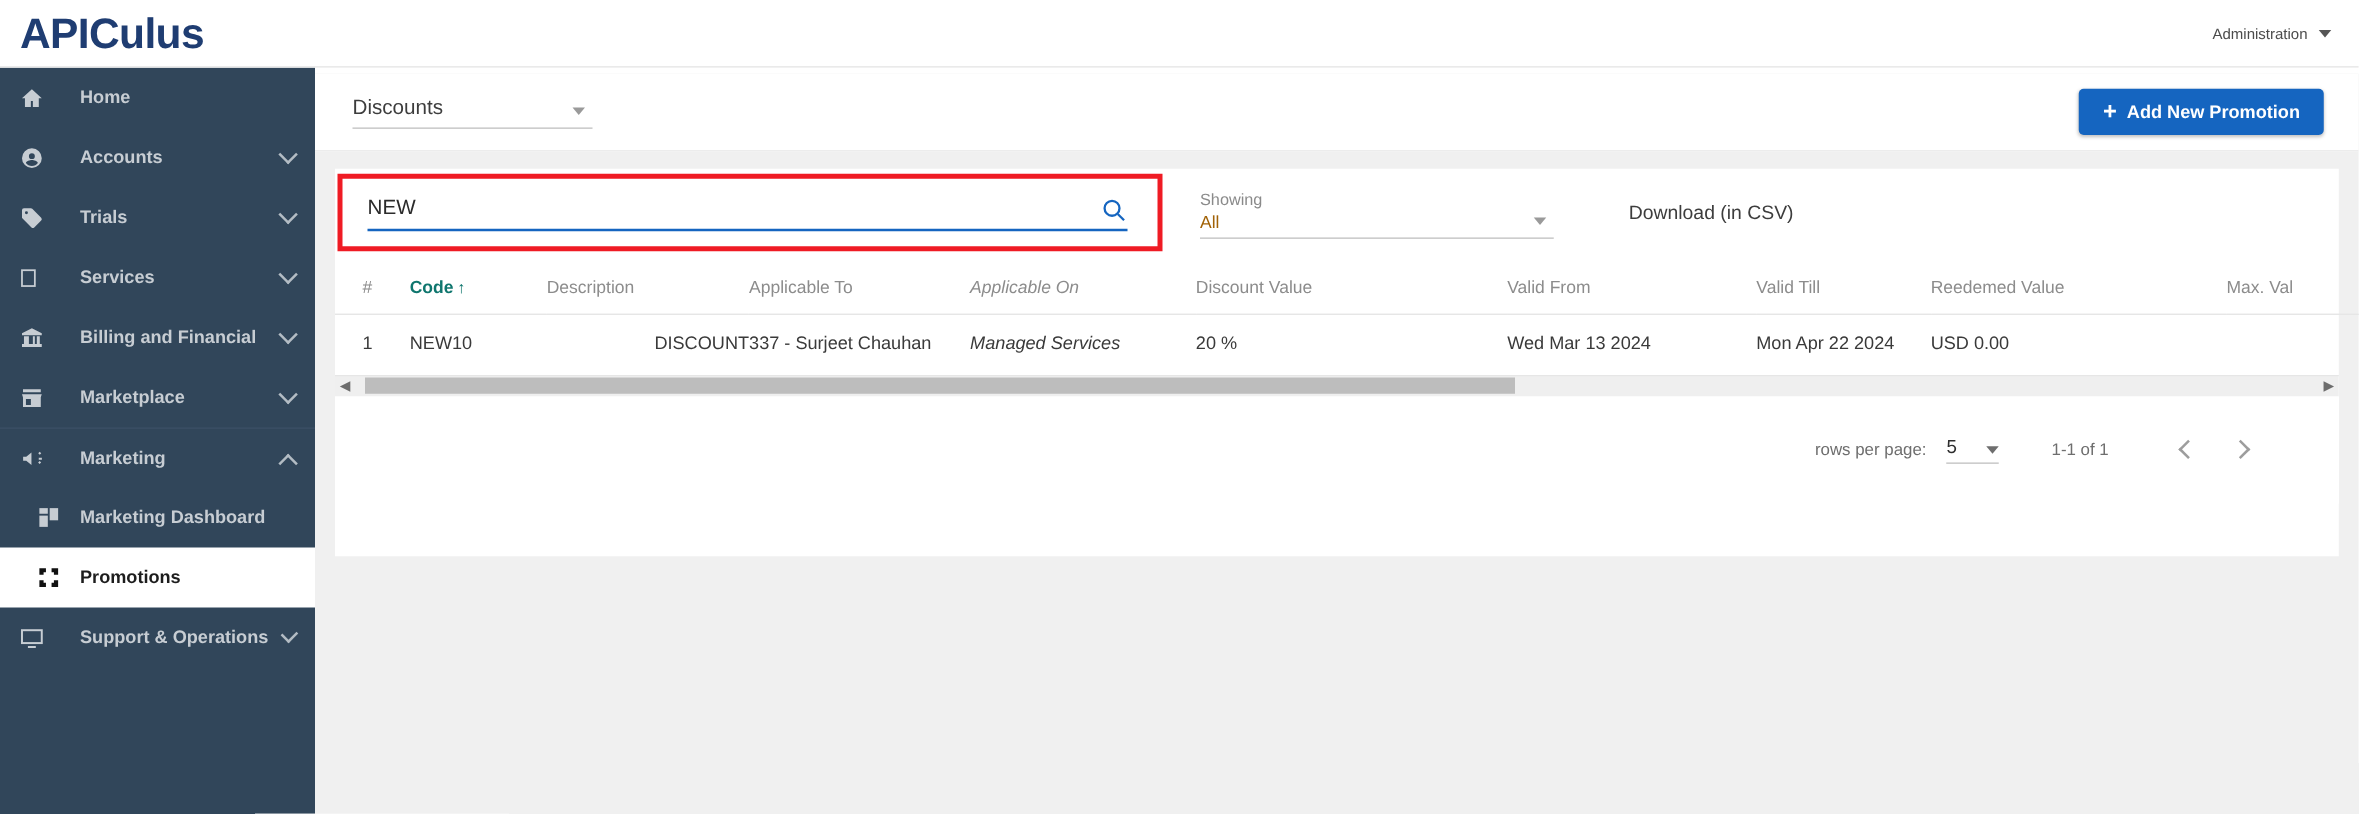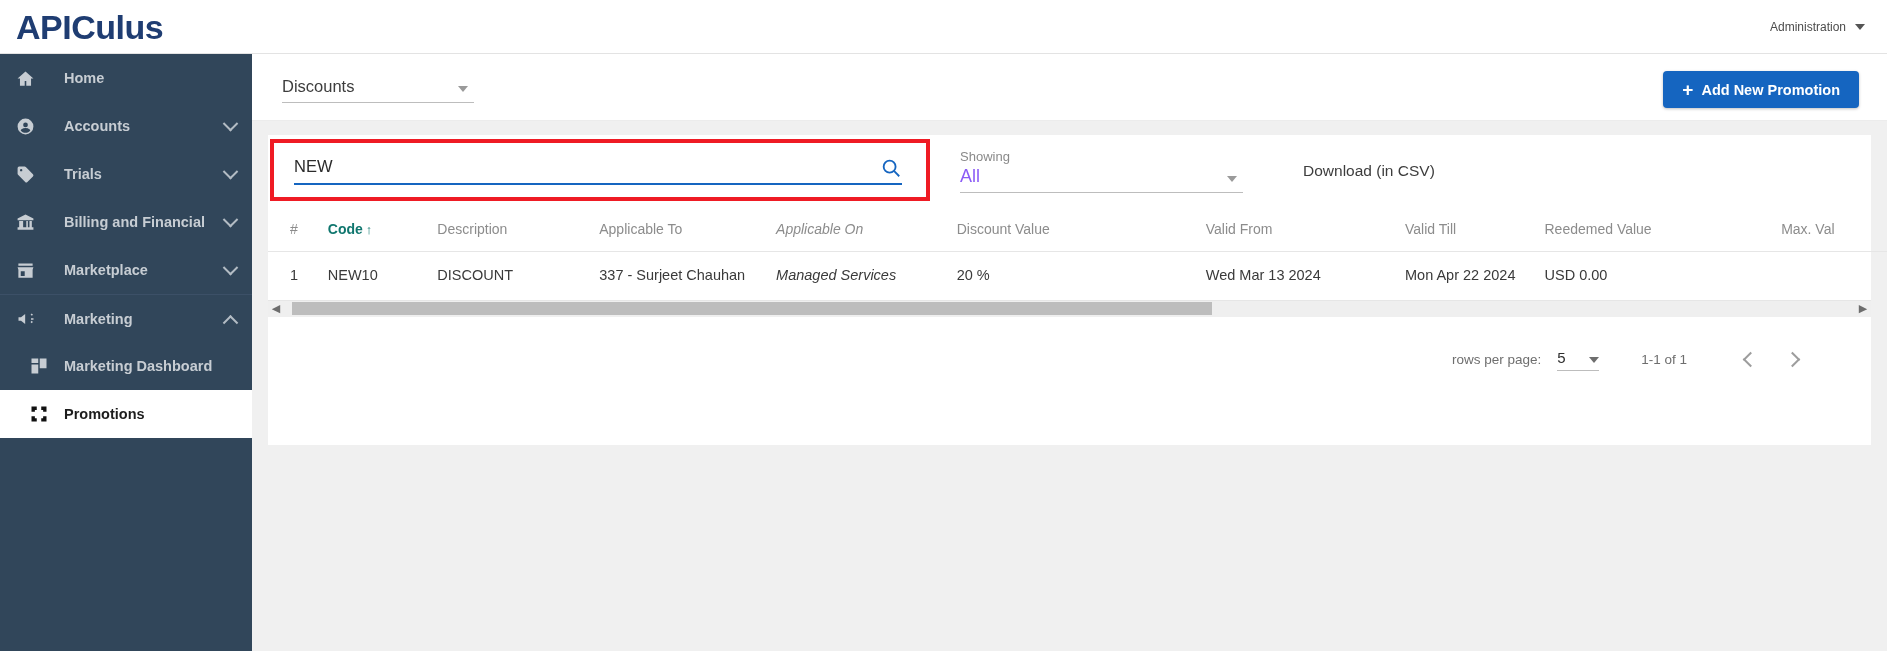--- a/index.html
+++ b/index.html
@@ -130,42 +130,42 @@
   }
   .showing-cell {
     width: 330px; padding-left: 32px; display: flex; flex-direction: column;
     justify-content: center; height: 72px;
   }
   .showing-label { font-size: 13px; color: #8a8a8a; margin-bottom: 2px; }
   .showing-sel {
     position: relative; border-bottom: 1px solid #bdbdbd;
     padding-bottom: 5px; width: 283px; display: flex; align-items: flex-end;
   }
-  .showing-val { font-size: 18px; color: #8b5cf6; }
+  .showing-val { font-size: 14px; color: #a16207; }
   .csv-cell {
     padding-left: 45px; font-size: 15.5px; color: #3d3d3d; cursor: pointer;
     white-space: nowrap;
   }
 
   
   .tbl-wrap { position: relative; }
   table.grid { width: 1700px; border-collapse: collapse; table-layout: fixed; }
   table.grid th {
     text-align: left; font-size: 14px; font-weight: normal; color: #8c8c8c;
     padding: 14px 0 14px 0; border-bottom: 1px solid #e6e6e6;
     vertical-align: middle;
   }
   table.grid th.active { color: #0f766e; font-weight: bold; }
   table.grid td {
     font-size: 14.5px; color: #3a3a3a; padding: 14px 0;
     vertical-align: middle; line-height: 1.35;
   }
   .c0 { width: 48px; padding-left: 22px !important; }
   .c1 { width: 88px; }
-  .c2 { width: 130px; }
+  .c2 { width: 130px; text-align: right; }
   .c3 { width: 142px; }
   .c4 { width: 145px; font-style: italic; }
   .c5 { width: 200px; }
   .c6 { width: 160px; }
   .c7 { width: 112px; }
   .c8 { width: 190px; }
   .c9 { width: 150px; }
   .sortarrow { font-size: 13px; margin-left: 3px; }
 
   
@@ -248,20 +248,31 @@
     <div class="nav-item">
       <span class="ni-icon">
         <svg class="ico" width="19" height="19" viewBox="0 0 24 24" fill="currentColor">
             <path d="M21.4 11.6 12.4 2.6A2 2 0 0 0 11 2H4a2 2 0 0 0-2 2v7c0 .5.2 1 .6 1.4l9 9a2 2 0 0 0 2.8 0l7-7a2 2 0 0 0 0-2.8zM6.5 8A1.5 1.5 0 1 1 8 6.5 1.5 1.5 0 0 1 6.5 8z"></path>
           </svg>
       </span>
       <span class="ni-label">Trials</span>
       <span class="ni-chev"></span>
     </div>
 
+    <div class="nav-item">
+      <span class="ni-icon">
+        <svg class="ico" width="19" height="19" viewBox="0 0 24 24" fill="none" stroke="currentColor" stroke-width="1.8">
+            <rect x="2" y="4" width="13" height="16"></rect>
+            <rect x="7" y="4" width="13" height="16" fill="currentColor" stroke="none" opacity=".0"></rect>
+            <path d="M8 4v16M20 4v16" opacity="0"></path>
+          </svg>
+      </span>
+      <span class="ni-label">Services</span>
+      <span class="ni-chev"></span>
+    </div>
 
     <div class="nav-item">
       <span class="ni-icon">
         <svg class="ico" width="19" height="19" viewBox="0 0 24 24" fill="currentColor">
             <path d="M12 2 2 7v2h20V7zM4 10v8H2v3h20v-3h-2v-8h-3v8h-2v-8h-2v8H9v-8z"></path>
           </svg>
       </span>
       <span class="ni-label">Billing and Financial</span>
       <span class="ni-chev"></span>
     </div>
@@ -299,20 +310,30 @@
 
     <div class="nav-sub active">
       <span class="ni-icon">
         <svg class="ico" width="18" height="18" viewBox="0 0 24 24" fill="currentColor">
             <path d="M2 2h7v4.5H6.5V9H2zM15 2h7v7h-4.5V6.5H15zM2 15h4.5v2.5H9V22H2zM17.5 15H22v7h-7v-4.5h2.5z"></path>
           </svg>
       </span>
       <span class="ni-label">Promotions</span>
     </div>
 
+    <div class="nav-item">
+      <span class="ni-icon">
+        <svg class="ico" width="19" height="19" viewBox="0 0 24 24" fill="none" stroke="currentColor" stroke-width="2">
+            <rect x="2" y="4" width="20" height="13"></rect>
+            <path d="M8 21h8"></path>
+          </svg>
+      </span>
+      <span class="ni-label">Support &amp; Operations</span>
+      <span class="ni-chev"></span>
+    </div>
   </div>
 
   <div class="main">
 
     <div class="page-head">
       <div class="sel-wrap">
         <span class="sel-value">Discounts</span>
         <span class="sel-arrow"></span>
       </div>
       <button class="btn-primary">

